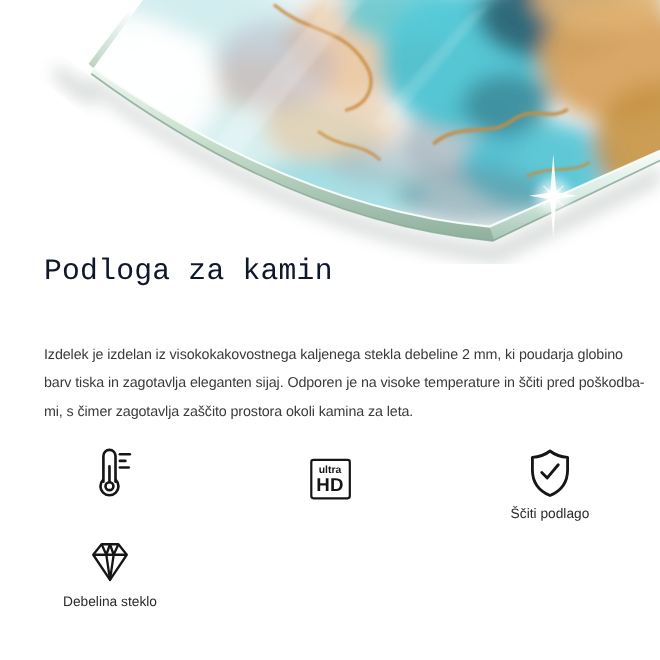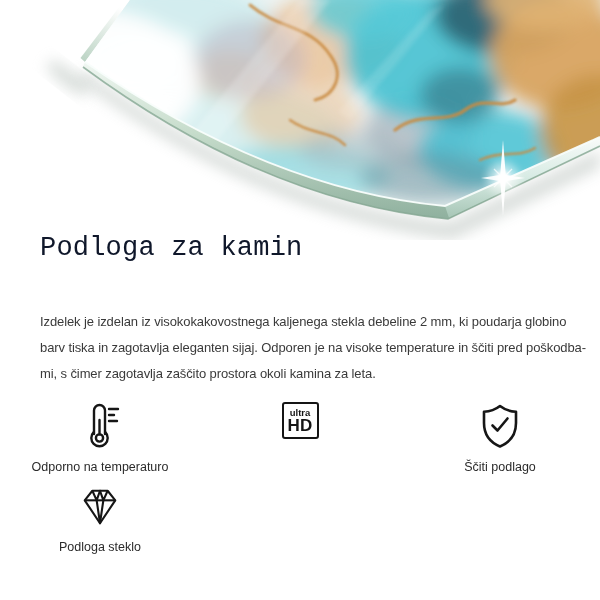--- a/index.html
+++ b/index.html
@@ -19,21 +19,21 @@
     font-size:13px;line-height:26px;color:#3a3a3a;letter-spacing:-.1px;
     white-space:nowrap;
   }
   .feature-row{
     position:absolute;left:0;width:600px;
     display:grid;grid-template-columns:1fr 1fr 1fr;
   }
   .row1{top:402px;}
   .row2{top:486px;}
   .feature{display:flex;flex-direction:column;align-items:center;}
-  .icon-slot{height:52px;display:flex;align-items:flex-start;justify-content:center;}
+  .icon-slot{height:52px;display:flex;align-items:flex-end;justify-content:center;}
   .row2 .icon-slot{height:46px;}
   .feature-label{font-size:12.5px;color:#2b2b2b;margin-top:6px;white-space:nowrap;}
   .row2 .feature-label{margin-top:8px;}
   .uhd-box{
     width:33px;height:33px;border:2.5px solid #151515;border-radius:3px;
     display:flex;flex-direction:column;align-items:center;justify-content:center;
     color:#151515;
   }
   .uhd-top{font-size:9.5px;font-weight:bold;line-height:10px;}
   .uhd-bottom{font-size:17px;font-weight:bold;line-height:15px;letter-spacing:.2px;}
@@ -158,21 +158,20 @@
           <circle cx="21.5" cy="36" r="8.2" fill="#ffffff"></circle>
           <path d="M16,32 V8.5 a5.5,5.5 0 0 1 11,0 V32" fill="#ffffff"></path>
           <circle cx="21.5" cy="36" r="3.6"></circle>
           <line x1="21.5" y1="18" x2="21.5" y2="32.2"></line>
           <line x1="31" y1="7" x2="40" y2="7"></line>
           <line x1="31" y1="13" x2="36" y2="13"></line>
           <line x1="31" y1="19" x2="39" y2="19"></line>
         </g>
       </svg>
     </div>
-    <div class="feature-label">Odporno na temperaturo</div>
   </div>
 
   <div class="feature">
     <div class="icon-slot">
       <div class="uhd-box">
         <span class="uhd-top">ultra</span>
         <span class="uhd-bottom">HD</span>
       </div>
     </div>
   </div>
@@ -196,17 +195,17 @@
     <div class="icon-slot">
       <svg width="48" height="42" viewBox="0 0 48 44">
         <g stroke="#161616" stroke-width="2.2" fill="none" stroke-linejoin="round">
           <path d="M8,15 L16,5 H32 L40,15 L24,39 Z"></path>
           <path d="M8,15 H40"></path>
           <path d="M16,5 L20.5,15 L24,5 L27.5,15 L32,5"></path>
           <path d="M20.5,15 L24,39 L27.5,15"></path>
         </g>
       </svg>
     </div>
-    <div class="feature-label">Podloga steklo</div>
+    <div class="feature-label">Debelina steklo</div>
   </div>
 
 
 </div>
 
 </body></html>

